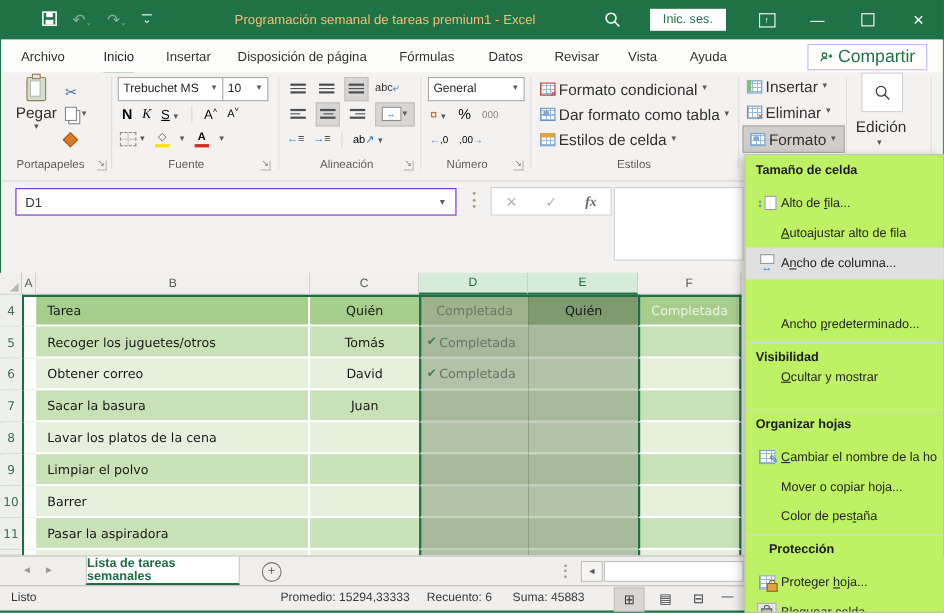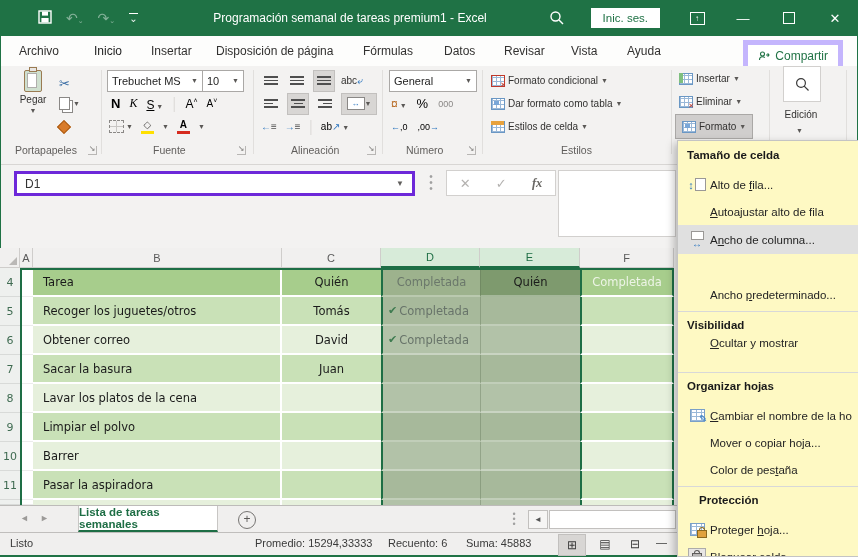--- a/index.html
+++ b/index.html
@@ -8,38 +8,38 @@
     font-family:"Liberation Sans", sans-serif;
     background:#f3f2f1;
     box-shadow:inset 0 0 0 1px #1f7245;
   }
   
   .titlebar{position:absolute;left:0;top:0;width:858px;height:36px;background:#1f7245;color:#fff;}
   .titlebar .qat{position:absolute;left:38px;top:0;height:36px;display:flex;align-items:center;gap:14px;}
   .qat .qi{color:rgba(255,255,255,.92);font-size:14px;line-height:1;}
   .qat .dim{color:rgba(255,255,255,.45);}
   .qat .tiny{font-size:10px;}
-  .win-title{position:absolute;left:215px;top:0;width:270px;height:36px;display:flex;align-items:center;justify-content:center;font-size:12px;color:#ffffff;white-space:nowrap;}
+  .win-title{position:absolute;left:215px;top:0;width:270px;height:36px;display:flex;align-items:center;justify-content:center;font-size:12px;color:#fdba74;white-space:nowrap;}
   .tb-right{position:absolute;right:0;top:0;height:36px;display:flex;align-items:center;}
   .signin{background:#fff;color:#1f7245;font-size:11.5px;padding:4px 12px;margin:0 14px;}
   .tbbtn{width:46px;height:36px;display:flex;align-items:center;justify-content:center;color:#fff;font-size:13px;}
   .maxbox{width:10px;height:10px;border:1px solid #fff;display:inline-block;}
   .ribbonbox{width:13px;height:11px;border:1px solid #fff;display:inline-flex;align-items:center;justify-content:center;font-size:8px;}
   .searchbtn{width:40px;height:36px;display:flex;align-items:center;justify-content:center;}
   
   .tabsrow{position:absolute;left:1px;top:36px;width:856px;height:30px;background:#fdfdfc;}
   .rtab{position:absolute;top:0;height:30px;display:flex;align-items:center;font-size:12px;color:#323130;white-space:nowrap;}
   .rtab.active{color:#1f1f1f;border-bottom:3px solid #217346;font-weight:400;}
-  .share-btn{position:absolute;right:14px;top:4px;height:22px;border:5px solid #c4b5fd;background:#fff;color:#217346;font-size:12px;display:flex;align-items:center;gap:5px;padding:0 10px;}
+  .share-btn{position:absolute;right:14px;top:4px;height:22px;border:1px solid #c4b5fd;background:#fff;color:#217346;font-size:16px;display:flex;align-items:center;gap:5px;padding:0 10px;}
   
   .ribbon{position:absolute;left:1px;top:66px;width:856px;height:98px;background:#f3f2f1;border-bottom:1px solid #d8d6d4;}
   .gsep{position:absolute;top:4px;height:84px;width:1px;background:#e1dfdd;}
   .glabel{position:absolute;top:78px;font-size:10.5px;color:#605e5c;white-space:nowrap;}
   .glaunch{position:absolute;top:80px;font-size:8px;color:#7a7876;border:1px solid #b8b6b4;border-top:none;border-left:none;width:8px;height:8px;line-height:6px;text-align:center;}
-  .rbtn-lbl{font-size:10px;color:#323130;white-space:nowrap;text-align:right;}
+  .rbtn-lbl{font-size:14px;color:#323130;white-space:nowrap;text-align:right;}
   .chev{font-size:7px;color:#5a5856;}
   .rowy1{top:4px;}.rowy2{top:27px;}.rowy3{top:50px;}
   .rc{position:absolute;display:flex;align-items:center;gap:3px;height:21px;}
   .selbox{background:#d8d6d4;border:1px solid #c2c0be;}
   .inputbox{background:#fff;border:1px solid #aaa8a6;height:20px;display:flex;align-items:center;font-size:11px;color:#1f1f1f;padding:0 4px;justify-content:space-between;}
   .b3{width:14px;display:flex;flex-direction:column;gap:2px;}
   .b3 i{height:1.5px;background:#4f4f4f;display:block;width:100%;}
   .b3.cL i:nth-child(2){width:9px;align-self:flex-start;}
   .b3.cC i:nth-child(2){width:9px;align-self:center;}
   .b3.cR i:nth-child(2){width:9px;align-self:flex-end;}
@@ -55,21 +55,21 @@
   .copyico{width:9px;height:11px;border:1px solid #8a8886;background:#fff;box-shadow:3px 3px 0 -1px #fff,3px 3px 0 0 #8a8886;}
   .brushico{width:8px;height:8px;background:#d97b29;transform:rotate(45deg);border:1px solid #a85a14;}
   .cbtn-bar{display:block;width:13px;height:3px;margin-top:1px;}
   .fontbtn{display:flex;flex-direction:column;align-items:center;line-height:1;}
   .dashgrid{width:13px;height:11px;border:1px dashed #8a8886;background-image:linear-gradient(#c8c6c4,#c8c6c4),linear-gradient(#c8c6c4,#c8c6c4);background-size:1px 100%,100% 1px;background-position:center,center;background-repeat:no-repeat;}
   .lockmini{width:8px;height:6px;background:#e0a33e;border:1px solid #8a6a1f;position:relative;flex:none;}
   .lockmini:before{content:"";position:absolute;left:1px;top:-4px;width:4px;height:3px;border:1.5px solid #8a6a1f;border-bottom:none;border-radius:3px 3px 0 0;}
   .lockmini.gray{background:#b8b6b4;border-color:#5f5d5b;}
   .lockmini.gray:before{border-color:#5f5d5b;}
   
-  .namebox{position:absolute;left:14px;top:171px;width:401px;height:25px;background:#fff;border:3px solid #6d28d9;display:flex;align-items:center;font-size:12px;color:#333;padding-left:8px;box-sizing:border-box;}
+  .namebox{position:absolute;left:14px;top:171px;width:401px;height:25px;background:#fff;border:1px solid #6d28d9;display:flex;align-items:center;font-size:12px;color:#333;padding-left:8px;box-sizing:border-box;}
   .namebox .nb-arrow{position:absolute;right:8px;font-size:8px;color:#605e5c;}
   .fbar-dots{position:absolute;left:429px;top:174px;color:#a0a0a0;font-size:10px;line-height:6px;text-align:center;width:4px;}
   .fxbox{position:absolute;left:446px;top:170px;width:110px;height:26px;background:#fff;border:1px solid #d2d0ce;display:flex;align-items:center;justify-content:space-around;box-sizing:border-box;}
   .fxbox .gx{color:#b4b2b0;font-size:13px;}
   .fxbox .fx{color:#696764;font-size:12.5px;font-family:"Liberation Serif",serif;font-style:italic;font-weight:bold;}
   .finput{position:absolute;left:558px;top:170px;width:118px;height:67px;background:#fff;border:1px solid #d2d0ce;box-sizing:border-box;}
   
   .ghead{position:absolute;left:0;top:248px;height:20px;display:flex;}
   .ghead div{box-sizing:border-box;border-right:1px solid #cfcdcb;border-bottom:1px solid #cfcdcb;background:#f1f0ef;color:#5a5a5a;font-size:11px;display:flex;align-items:center;justify-content:center;}
   .ghead .corner{width:20px;position:relative;}
@@ -106,21 +106,21 @@
   .sheettab{position:absolute;left:78px;top:0;width:140px;height:26px;background:#fff;border-left:1px solid #c8c6c4;border-right:1px solid #c8c6c4;border-bottom:2px solid #1e6e45;display:flex;align-items:center;justify-content:center;font-size:11.5px;font-weight:bold;color:#1e6e45;box-sizing:border-box;}
   .newsheet{position:absolute;left:238px;top:5px;width:16px;height:16px;border:1px solid #767472;border-radius:50%;color:#5a5856;font-size:12px;line-height:14px;text-align:center;}
   .tb-dots{position:absolute;left:512px;top:6px;color:#a0a0a0;font-size:9px;line-height:5px;text-align:center;width:4px;}
   .hscroll-arrow{position:absolute;left:528px;top:4px;width:20px;height:19px;background:#f6f5f4;border:1px solid #c2c0be;display:flex;align-items:center;justify-content:center;font-size:8px;color:#555;box-sizing:border-box;}
   .hscroll-thumb{position:absolute;left:549px;top:4px;width:127px;height:19px;background:#fff;border:1px solid #c2c0be;box-sizing:border-box;}
   
   .statusbar{position:absolute;left:0;top:532px;width:858px;height:25px;background:#f0efee;border-top:1px solid #c0bebc;border-bottom:2px solid #1f7245;box-sizing:border-box;font-size:11px;color:#3a3a3a;}
   .st{position:absolute;top:4px;white-space:nowrap;}
   .viewbtn{position:absolute;top:1px;width:26px;height:20px;display:flex;align-items:center;justify-content:center;font-size:12px;color:#3a3a3a;}
   
-  .cmenu{position:absolute;left:677px;top:140px;width:181px;height:417px;background:#fef9c3;border:1px solid #c4c4c4;border-right:none;box-shadow:-3px 3px 8px rgba(0,0,0,.25);overflow:hidden;box-sizing:border-box;z-index:50;}
+  .cmenu{position:absolute;left:677px;top:140px;width:181px;height:417px;background:#bef264;border:1px solid #c4c4c4;border-right:none;box-shadow:-3px 3px 8px rgba(0,0,0,.25);overflow:hidden;box-sizing:border-box;z-index:50;}
   .m-head{position:absolute;left:9px;font-size:11.5px;font-weight:bold;color:#1a1a1a;white-space:nowrap;}
   .m-item{position:absolute;left:0;width:181px;height:27px;display:flex;align-items:center;font-size:11.5px;color:#242424;white-space:nowrap;}
   .m-item .mi-ico{width:22px;margin-left:8px;display:flex;align-items:center;justify-content:center;flex:none;}
   .m-item .mi-txt{margin-left:2px;}
   .m-item.noicon .mi-txt{margin-left:32px;}
   .m-item.hl{background:#e0e0e0;height:29px;}
   .m-div{position:absolute;left:0;width:181px;height:1px;background:#d8d8d8;}
   .mi-rect{width:9px;height:11px;border:1px solid #9a9896;background:#fff;flex:none;}
   .mi-arrV{color:#2e77c0;font-size:11px;margin-right:1px;}
   .mi-colico{display:flex;flex-direction:column;align-items:center;line-height:1;}

